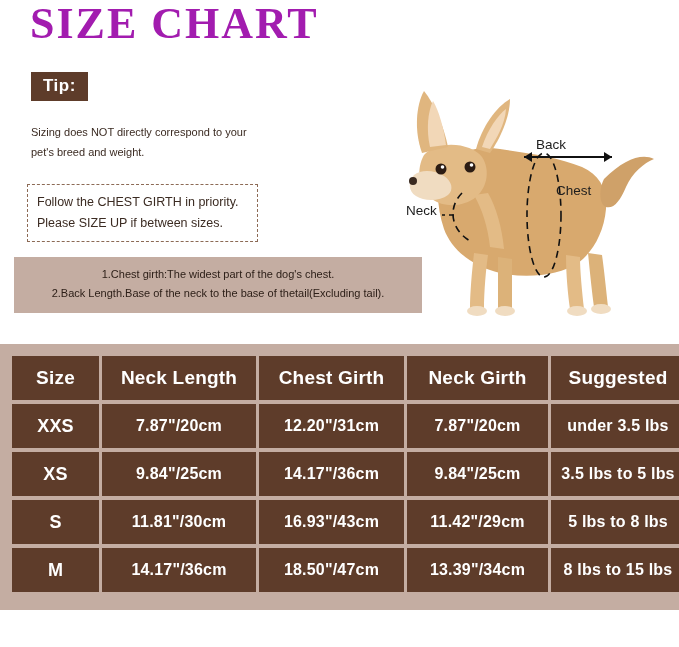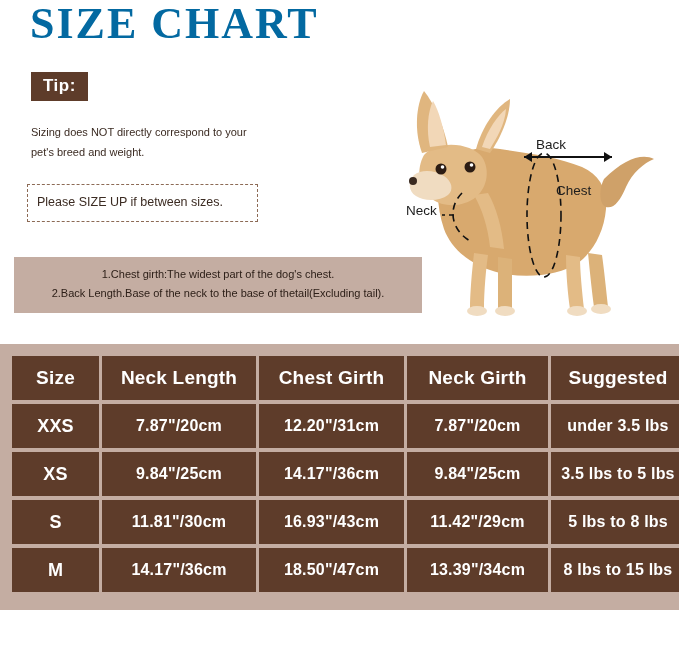--- a/index.html
+++ b/index.html
@@ -22,21 +22,21 @@
 
   
   .title {
     position: absolute;
     left: 30px;
     top: 0px;
     font-family: "Liberation Serif", serif;
     font-size: 44px;
     font-weight: bold;
     letter-spacing: 2px;
-    color: #0369a1;
+    color: #a21caf;
     line-height: 1.1;
   }
 
   
   .tip-badge {
     position: absolute;
     left: 31px;
     top: 72px;
     background: #5e3c2a;
     color: #ffffff;
@@ -149,20 +149,21 @@
   <div class="title">SIZE CHART</div>
 
   <div class="tip-badge">Tip:</div>
 
   <div class="intro">
     <div>Sizing does NOT directly correspond to your</div>
     <div>pet's breed and weight.</div>
   </div>
 
   <div class="dashed-box">
+    <div>Follow the CHEST GIRTH in priority.</div>
     <div>Please SIZE UP if between sizes.</div>
   </div>
 
   <div class="notes-box">
     <div>1.Chest girth:The widest part of the dog's chest.</div>
     <div>2.Back Length.Base of the neck to the base of thetail(Excluding tail).</div>
   </div>
 
   <div class="photo">
     <svg class="dog-svg" width="290" height="280" viewBox="0 0 290 280">

